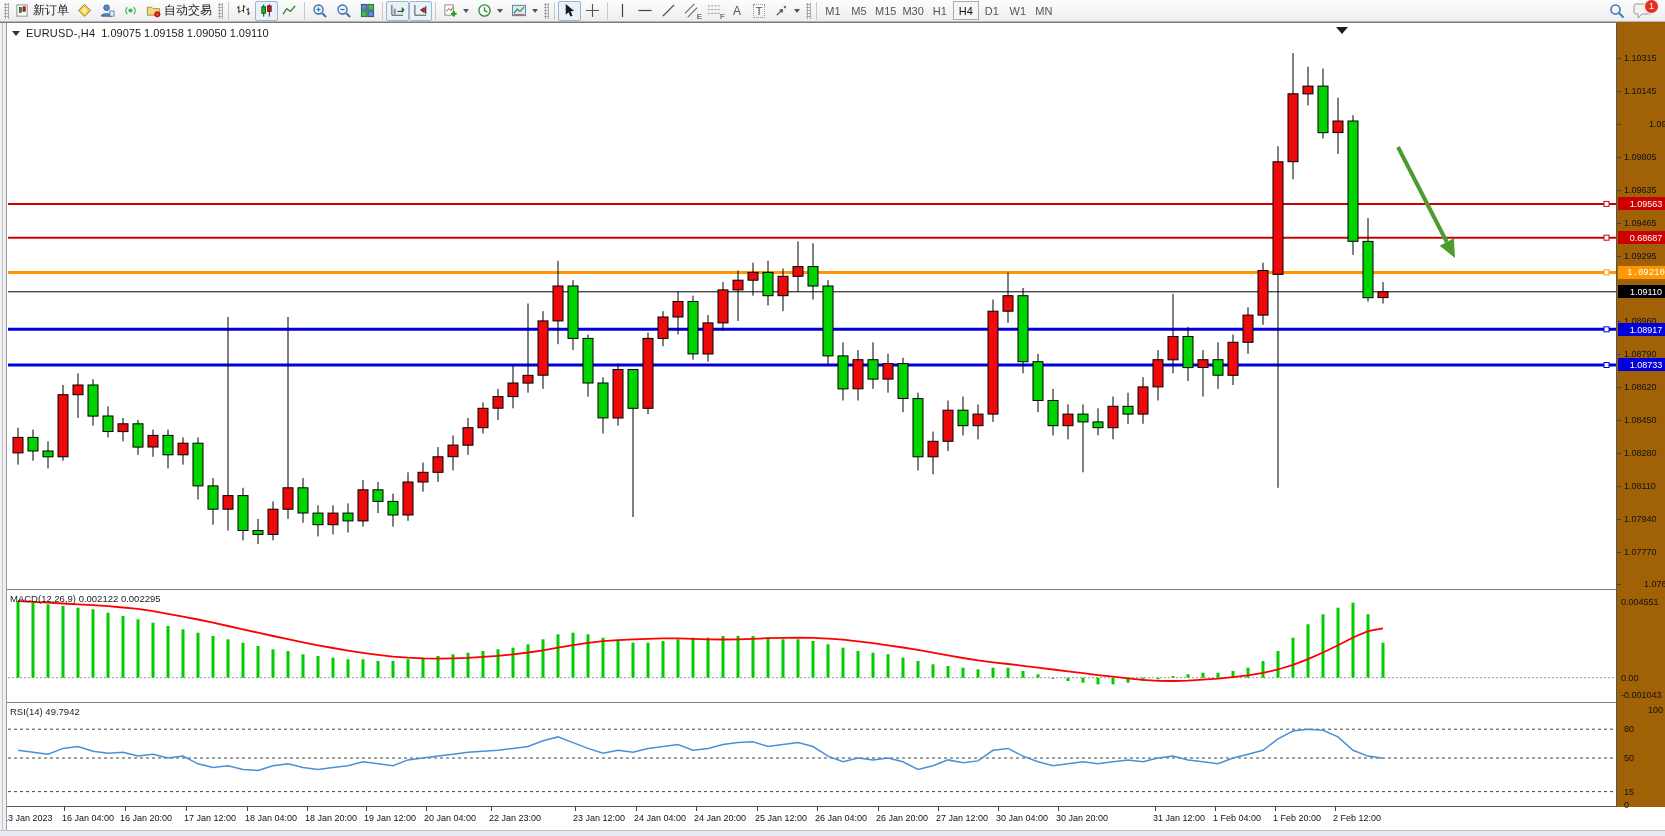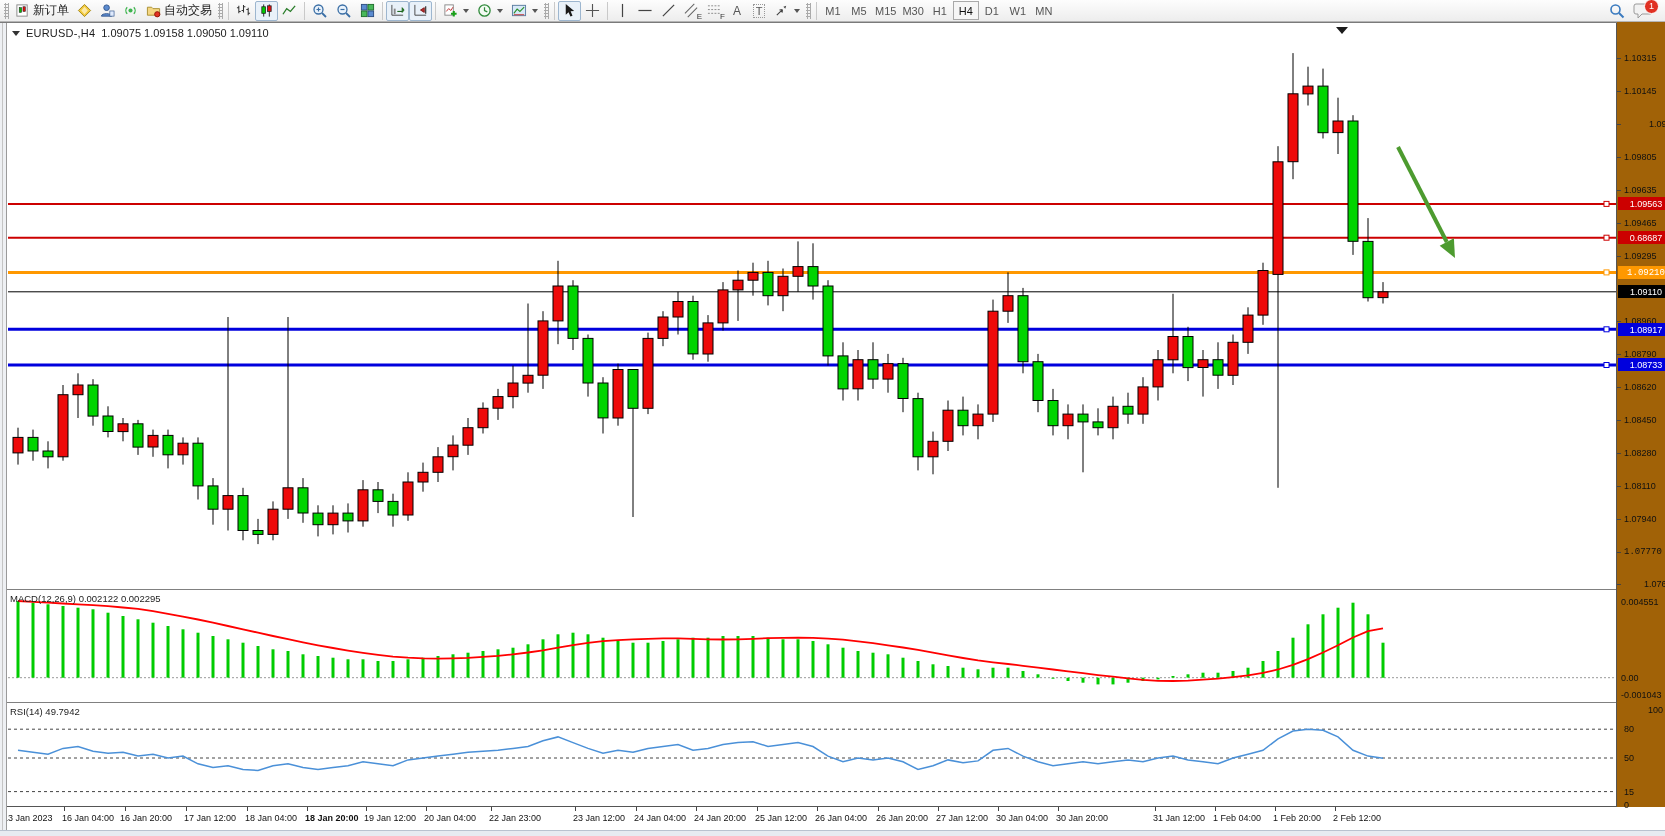--- a/index.html
+++ b/index.html
@@ -803,21 +803,21 @@
     <div class="tick-label" style="top: 360px;">1.08620</div>
     <div class="tick-mark" style="top: 398px;"></div>
     <div class="tick-label" style="top: 393px;">1.08450</div>
     <div class="tick-mark" style="top: 431px;"></div>
     <div class="tick-label" style="top: 426px;">1.08280</div>
     <div class="tick-mark" style="top: 464px;"></div>
     <div class="tick-label" style="top: 459px;">1.08110</div>
     <div class="tick-mark" style="top: 497px;"></div>
     <div class="tick-label" style="top: 492px;">1.07940</div>
     <div class="tick-mark" style="top: 530px;"></div>
-    <div class="tick-label" style="top: 525px; font-family: Liberation Mono, monospace;">1.07770</div>
+    <div class="tick-label" style="top: 525px;">1.07770</div>
     <div class="tick-mark" style="top: 562px;"></div>
     <div class="tick-label" style="top: 557px; margin-left: 20px;">1.07605</div>
     <div class="tick-label" style="top: 575px; left: 4px;">0.004551</div>
     <div class="tick-label" style="top: 651px; left: 4px;">0.00</div>
     <div class="tick-label" style="top: 668px; left: 4px;">-0.001043</div>
     <div class="tick-label" style="top: 683px; margin-left: 24px;">100</div>
     <div class="tick-label" style="top: 702px;">80</div>
     <div class="tick-label" style="top: 731px;">50</div>
     <div class="tick-label" style="top: 765px;">15</div>
     <div class="tick-label" style="top: 778px;">0</div>
@@ -833,21 +833,21 @@
     <div class="time-label" style="left: 3px;">13 Jan 2023</div>
     <div class="time-tick" style="left: 64px;"></div>
     <div class="time-label" style="left: 62px;">16 Jan 04:00</div>
     <div class="time-tick" style="left: 125px;"></div>
     <div class="time-label" style="left: 120px;">16 Jan 20:00</div>
     <div class="time-tick" style="left: 186px;"></div>
     <div class="time-label" style="left: 184px;">17 Jan 12:00</div>
     <div class="time-tick" style="left: 247px;"></div>
     <div class="time-label" style="left: 245px;">18 Jan 04:00</div>
     <div class="time-tick" style="left: 307px;"></div>
-    <div class="time-label" style="left: 305px; font-weight: bold;">18 Jan 20:00</div>
+    <div class="time-label" style="left: 305px;">18 Jan 20:00</div>
     <div class="time-tick" style="left: 366px;"></div>
     <div class="time-label" style="left: 364px;">19 Jan 12:00</div>
     <div class="time-tick" style="left: 426px;"></div>
     <div class="time-label" style="left: 424px;">20 Jan 04:00</div>
     <div class="time-tick" style="left: 491px;"></div>
     <div class="time-label" style="left: 489px;">22 Jan 23:00</div>
     <div class="time-tick" style="left: 575px;"></div>
     <div class="time-label" style="left: 573px;">23 Jan 12:00</div>
     <div class="time-tick" style="left: 636px;"></div>
     <div class="time-label" style="left: 634px;">24 Jan 04:00</div>

